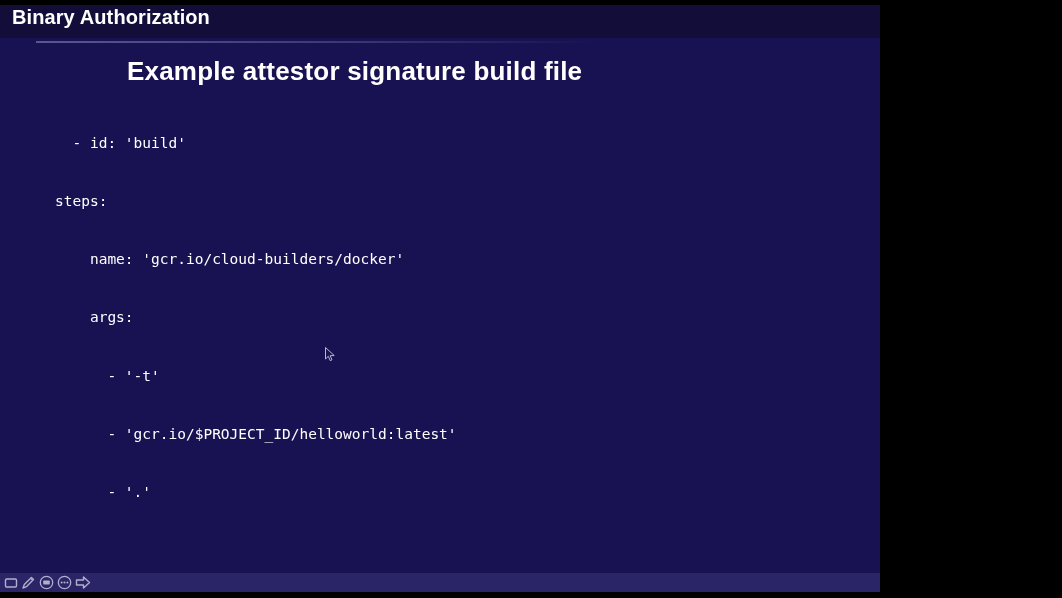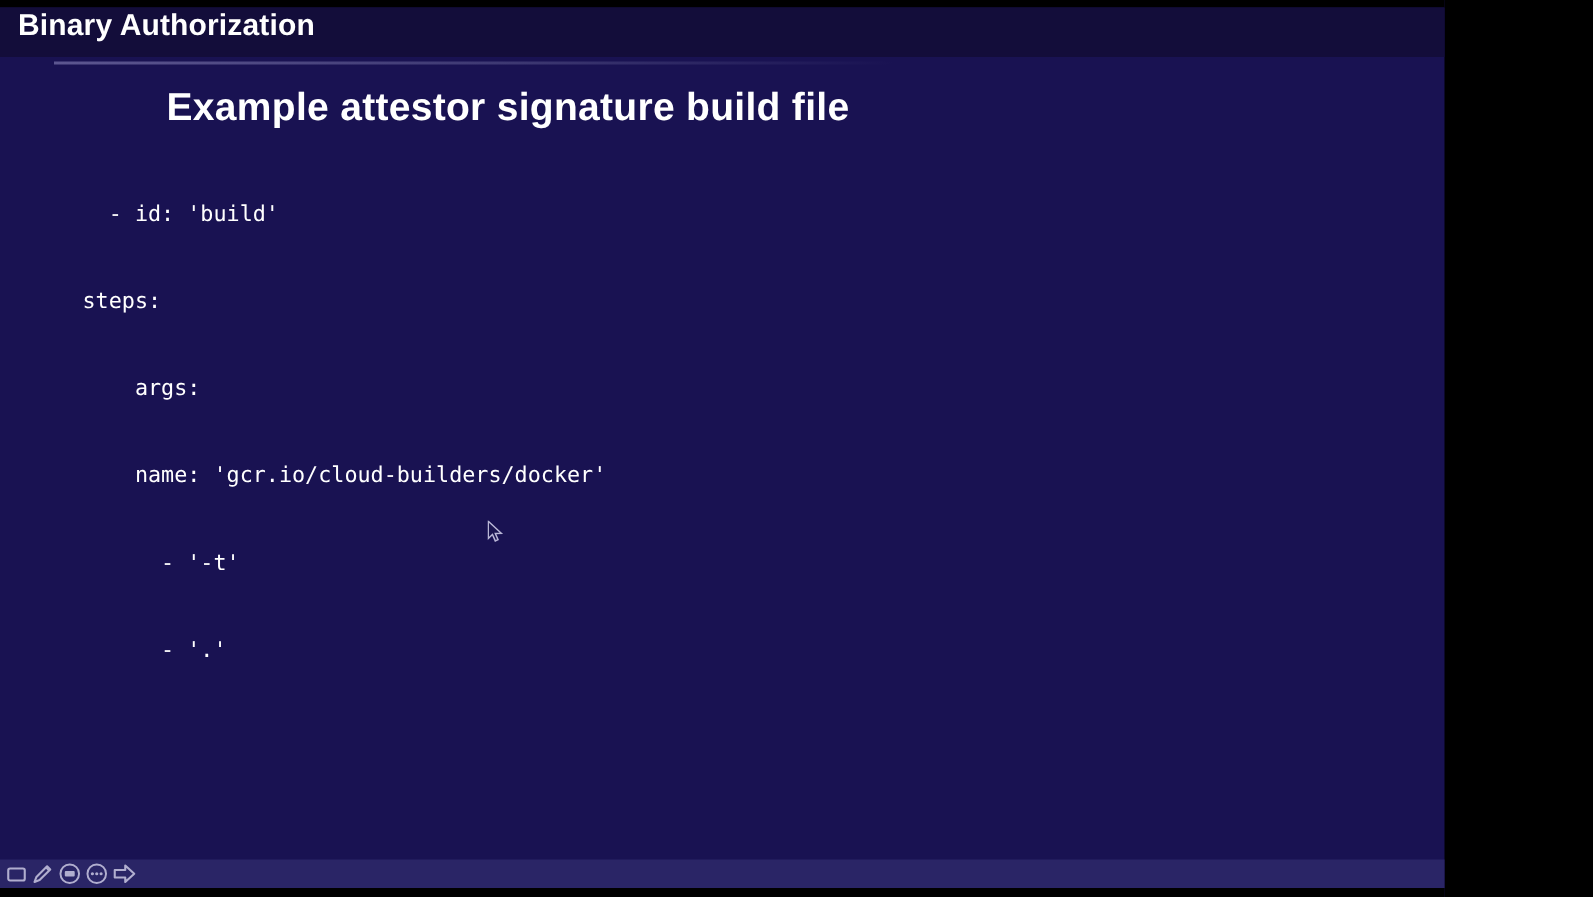--- a/index.html
+++ b/index.html
@@ -6,21 +6,21 @@
   html, body {
     margin: 0;
     padding: 0;
     background: #000000;
   }
   body {
     font-family: "Liberation Sans", sans-serif;
   }
   .slide {
     position: relative;
-    width: 963px;
+    width: 880px;
     height: 598px;
     overflow: hidden;
     background: #191252;
     user-select: none;
     text-decoration: underline;
   }
   
   .top-letterbox {
     position: absolute;
     top: 0; left: 0;
@@ -51,21 +51,21 @@
     position: absolute;
     top: 41px;
     left: 36px;
     width: 560px;
     height: 2px;
     background: linear-gradient(to right, #5c5690 0%, #3d3872 55%, rgba(30,22,78,0) 100%);
   }
   .slide-title {
     position: absolute;
     top: 56px;
-    left: 111px;
+    left: 127px;
     font-size: 26px;
     font-weight: bold;
     color: #ffffff;
     white-space: nowrap;
     letter-spacing: 0.2px;
   }
   
   .code-block {
     position: absolute;
     top: 95px;
@@ -136,23 +136,24 @@
 
   <div class="header-band"></div>
   <div class="header-title">Binary Authorization</div>
   <div class="header-rule"></div>
 
   <div class="slide-title">Example attestor signature build file</div>
 
   <div class="code-block">
     <div class="code-line">  - id: 'build'</div>
     <div class="code-line">steps:</div>
+    <div class="code-line">    name: 'gcr.io/cloud-builders/docker'</div>
     <div class="code-line">    args:</div>
-    <div class="code-line">    name: 'gcr.io/cloud-builders/docker'</div>
     <div class="code-line">      - '-t'</div>
+    <div class="code-line">      - 'gcr.io/$PROJECT_ID/helloworld:latest'</div>
     <div class="code-line">      - '.'</div>
     
     
     
     
     
     
     
     
     

